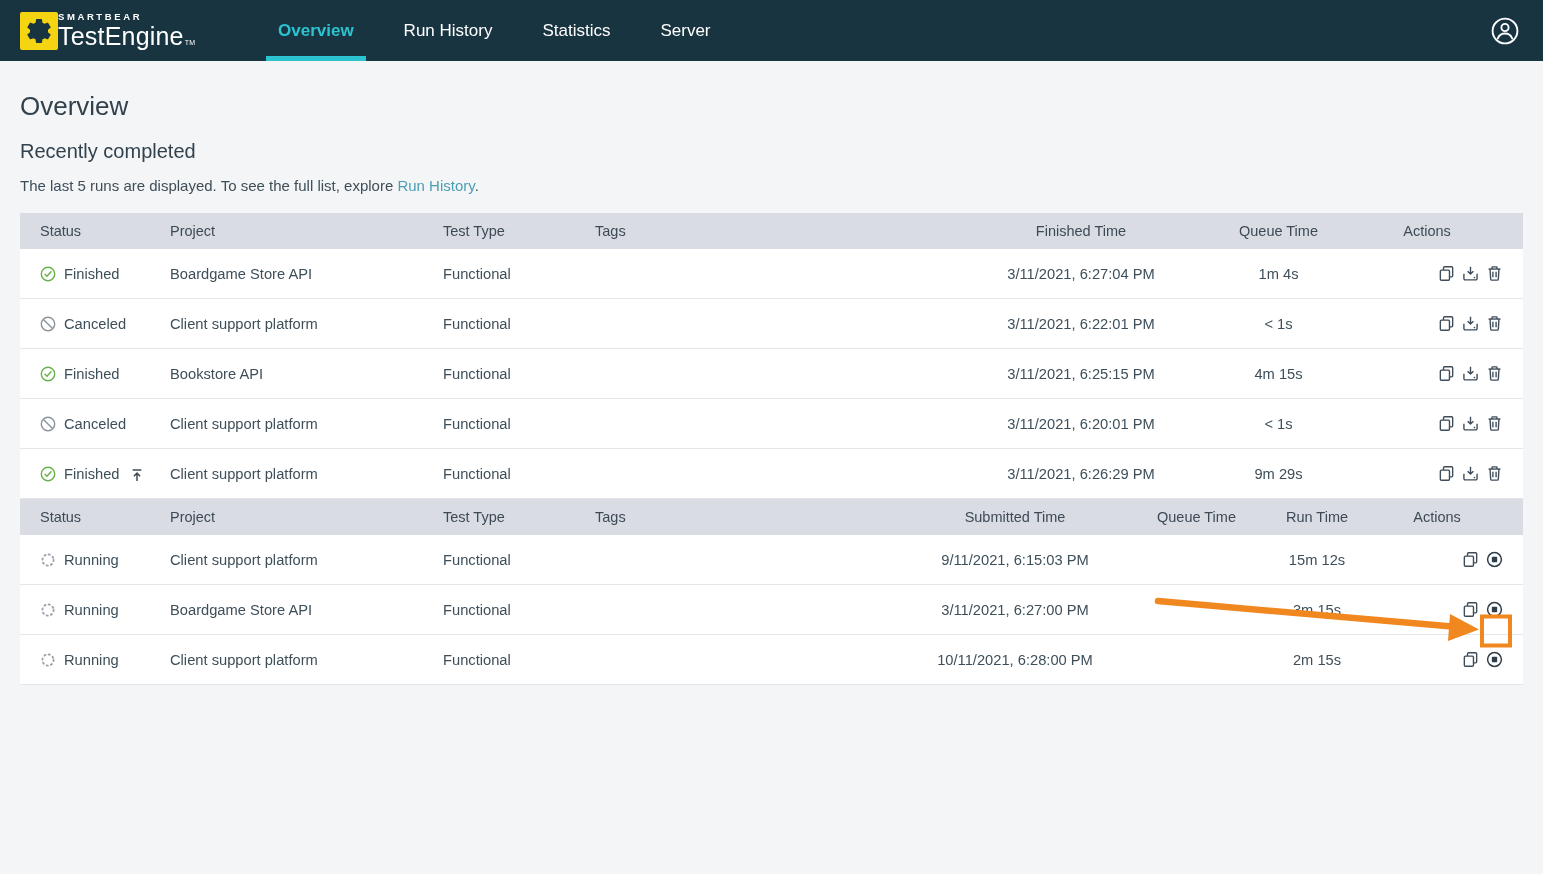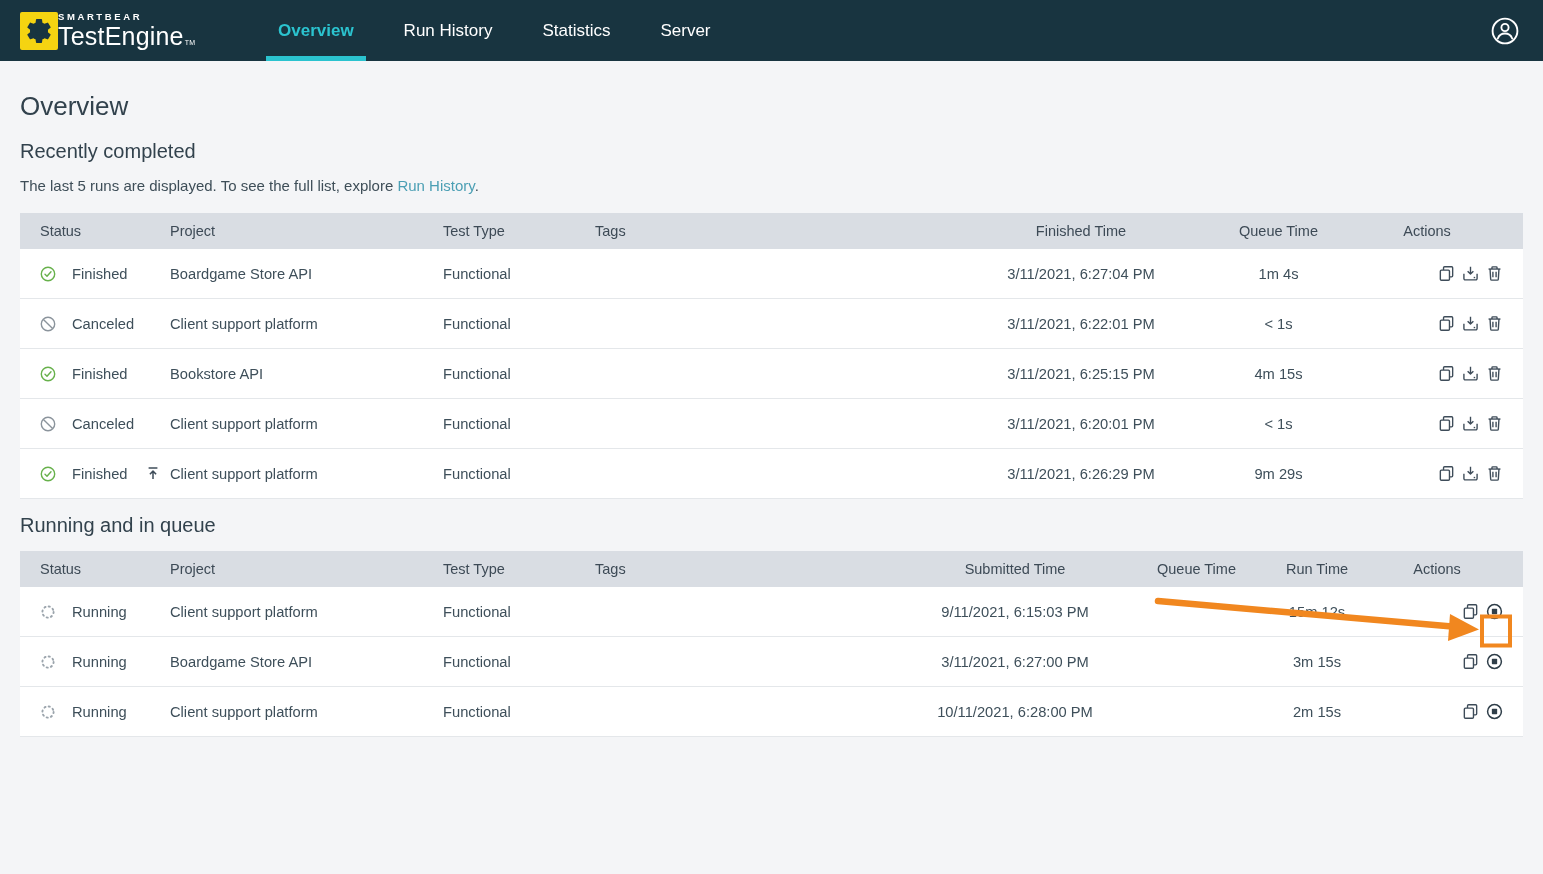--- a/index.html
+++ b/index.html
@@ -49,21 +49,21 @@
   .thead, .trow { display:grid; align-items:center; padding:2px 20px; }
   .completed-table .thead, .completed-table .trow {
     grid-template-columns:130px 273px 152px 1fr 250px 145px 152px;
   }
   .running-table .thead, .running-table .trow {
     grid-template-columns:130px 273px 152px 1fr 230px 133px 108px 132px;
   }
   .thead { background:#d9dde3; height:36px; font-size:14.5px; color:#3d4a56; }
   .trow { height:50px; border-bottom:1px solid #e4e7ea; font-size:14.7px; color:#3e4f5a; background:#fff; }
   .col-right { text-align:center; }
-  .cell-status { display:flex; align-items:flex-start; gap:16px; }
+  .cell-status { display:flex; align-items:flex-end; gap:8px; }
   .cell-status .status-icon { display:none; width:16px; height:16px; }
   .cell-status.finished .finished-icon { display:inline-flex; }
   .cell-status.canceled .canceled-icon { display:inline-flex; }
   .cell-status.running .running-icon { display:inline-flex; }
   .upload-icon { width:14px; height:14px; display:inline-flex; margin-left:2px; }
   .cell-actions { display:flex; align-items:center; justify-content:flex-end; gap:7px; }
   .action-btn { width:17px; height:17px; display:inline-flex; cursor:pointer; background:none; border:none; padding:0; }
   .action-btn svg { width:100%; height:100%; }
 
   
@@ -345,21 +345,20 @@
               <path d="M5.6 3.8V2.5a.7.7 0 0 1 .7-.7h3.4a.7.7 0 0 1 .7.7v1.3"></path>
               <path d="M3.8 3.8l.6 9.5a1 1 0 0 0 1 .9h5.2a1 1 0 0 0 1-.9l.6-9.5"></path>
               <path d="M6.5 6.4v5.2M9.5 6.4v5.2"></path>
             </svg>
           </button>
         </div>
       </div>
 
   </div>
 
-  <h2 class="section-heading running-heading">Running and in queue</h2>
 
   <div class="runs-table running-table">
     <div class="thead">
       <div>Status</div>
       <div>Project</div>
       <div>Test Type</div>
       <div>Tags</div>
       <div class="col-right">Submitted Time</div>
       <div class="col-right">Queue Time</div>
       <div class="col-right">Run Time</div>

